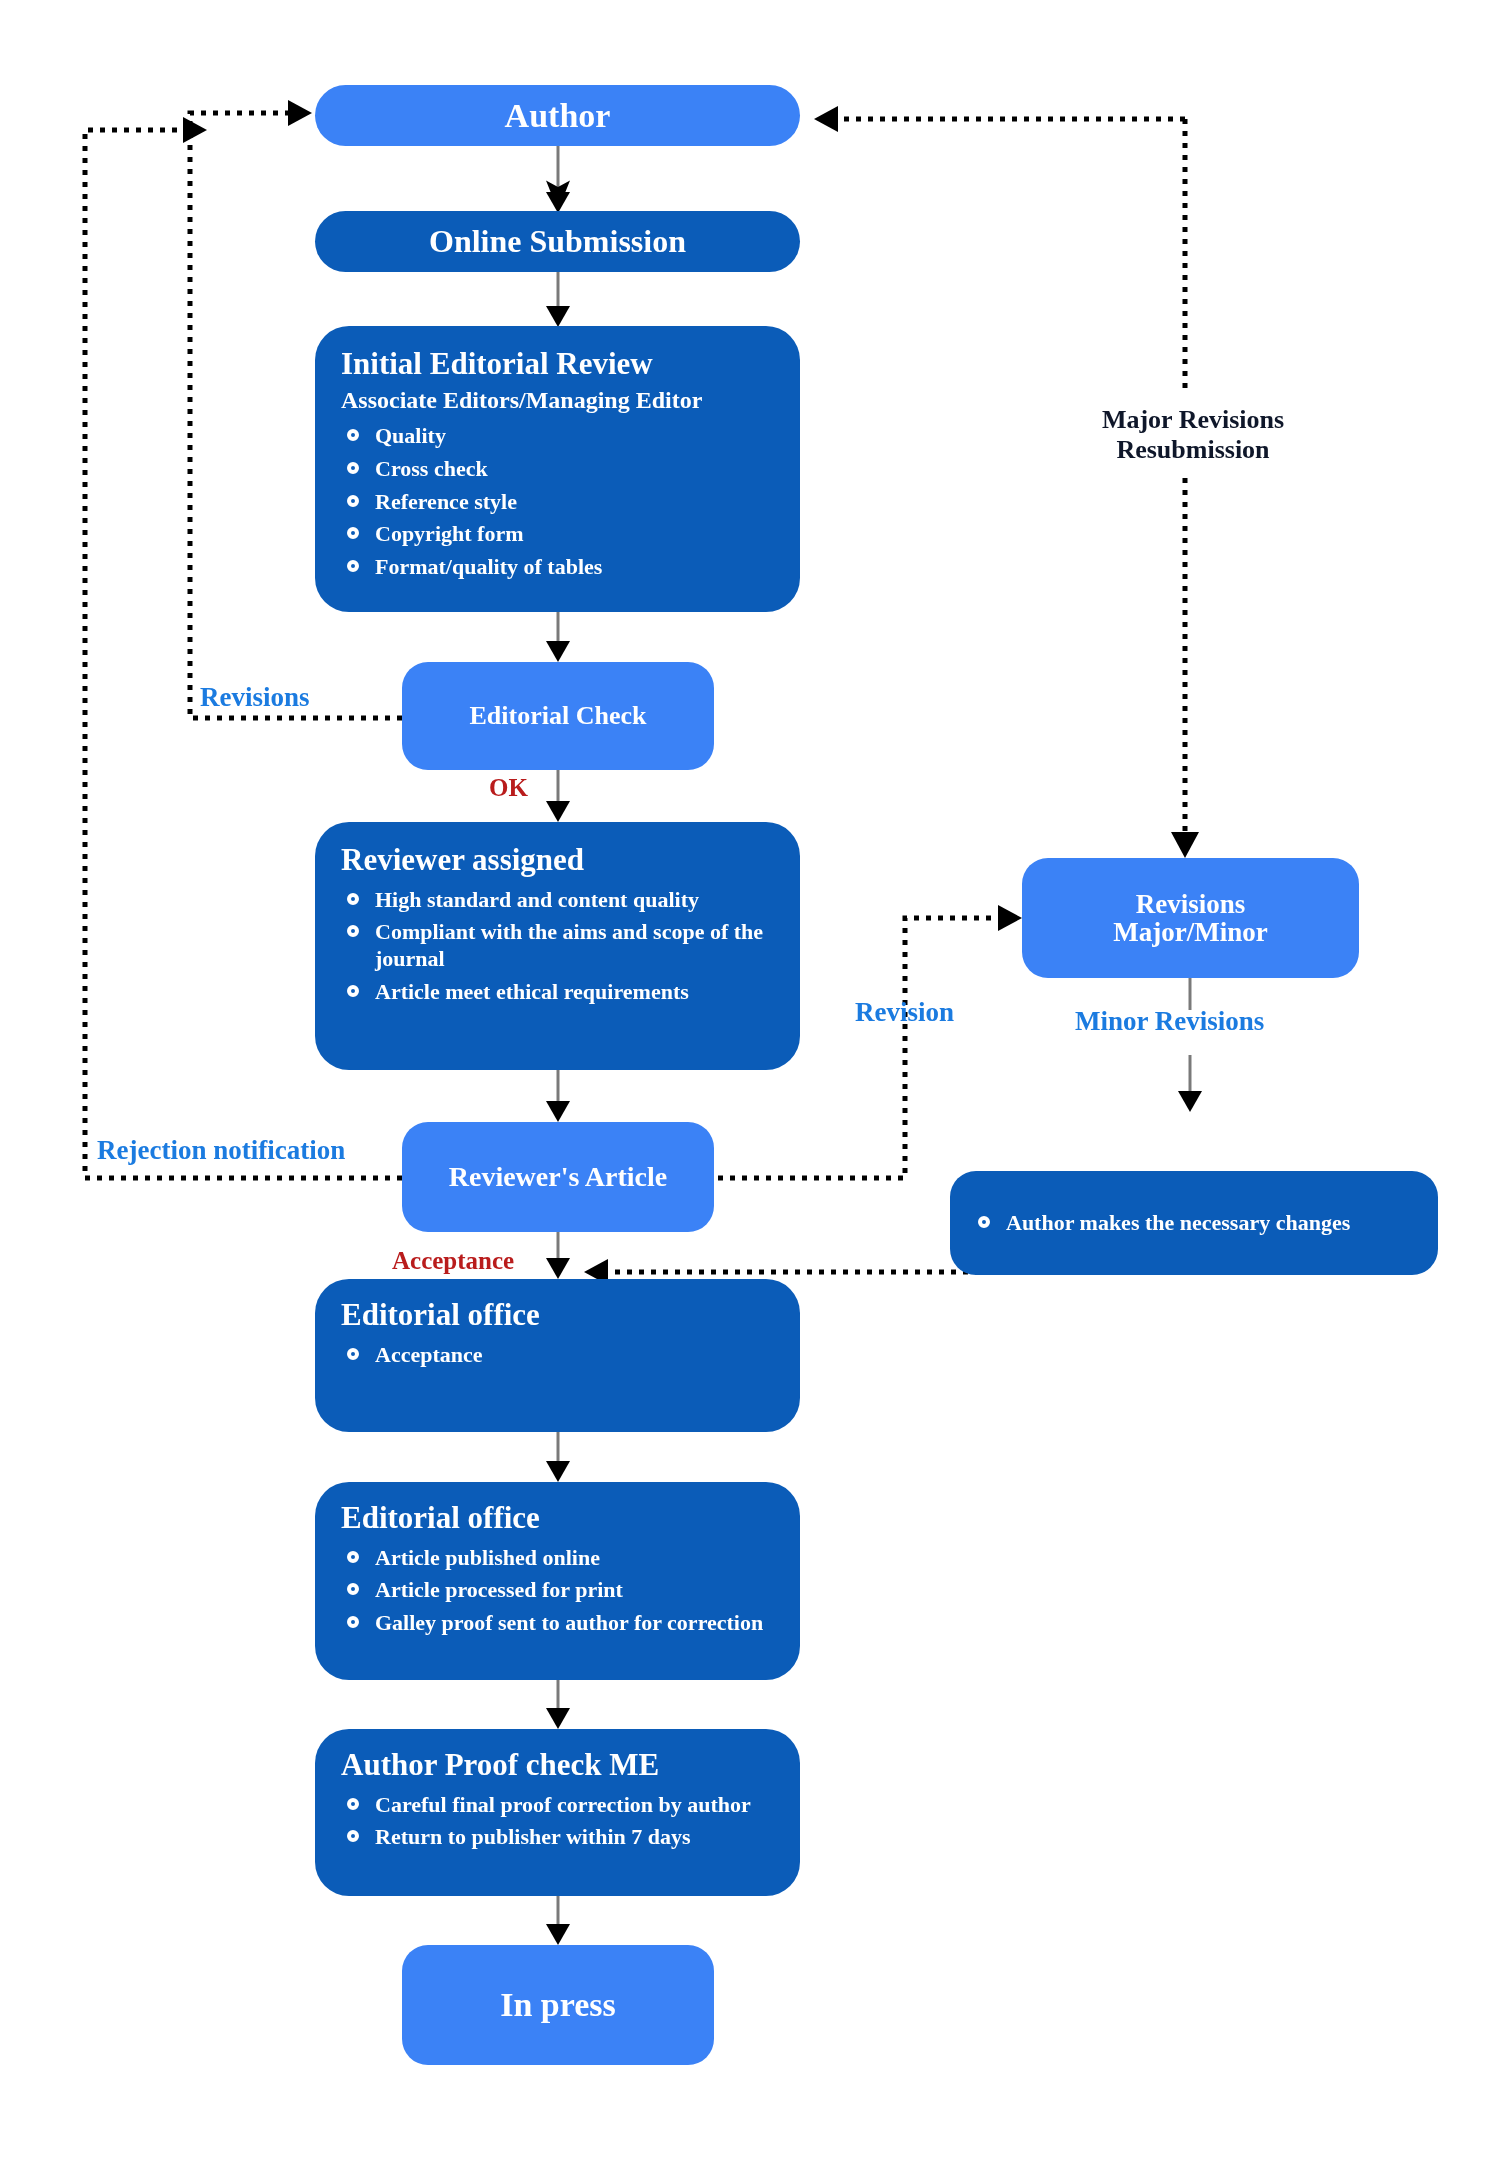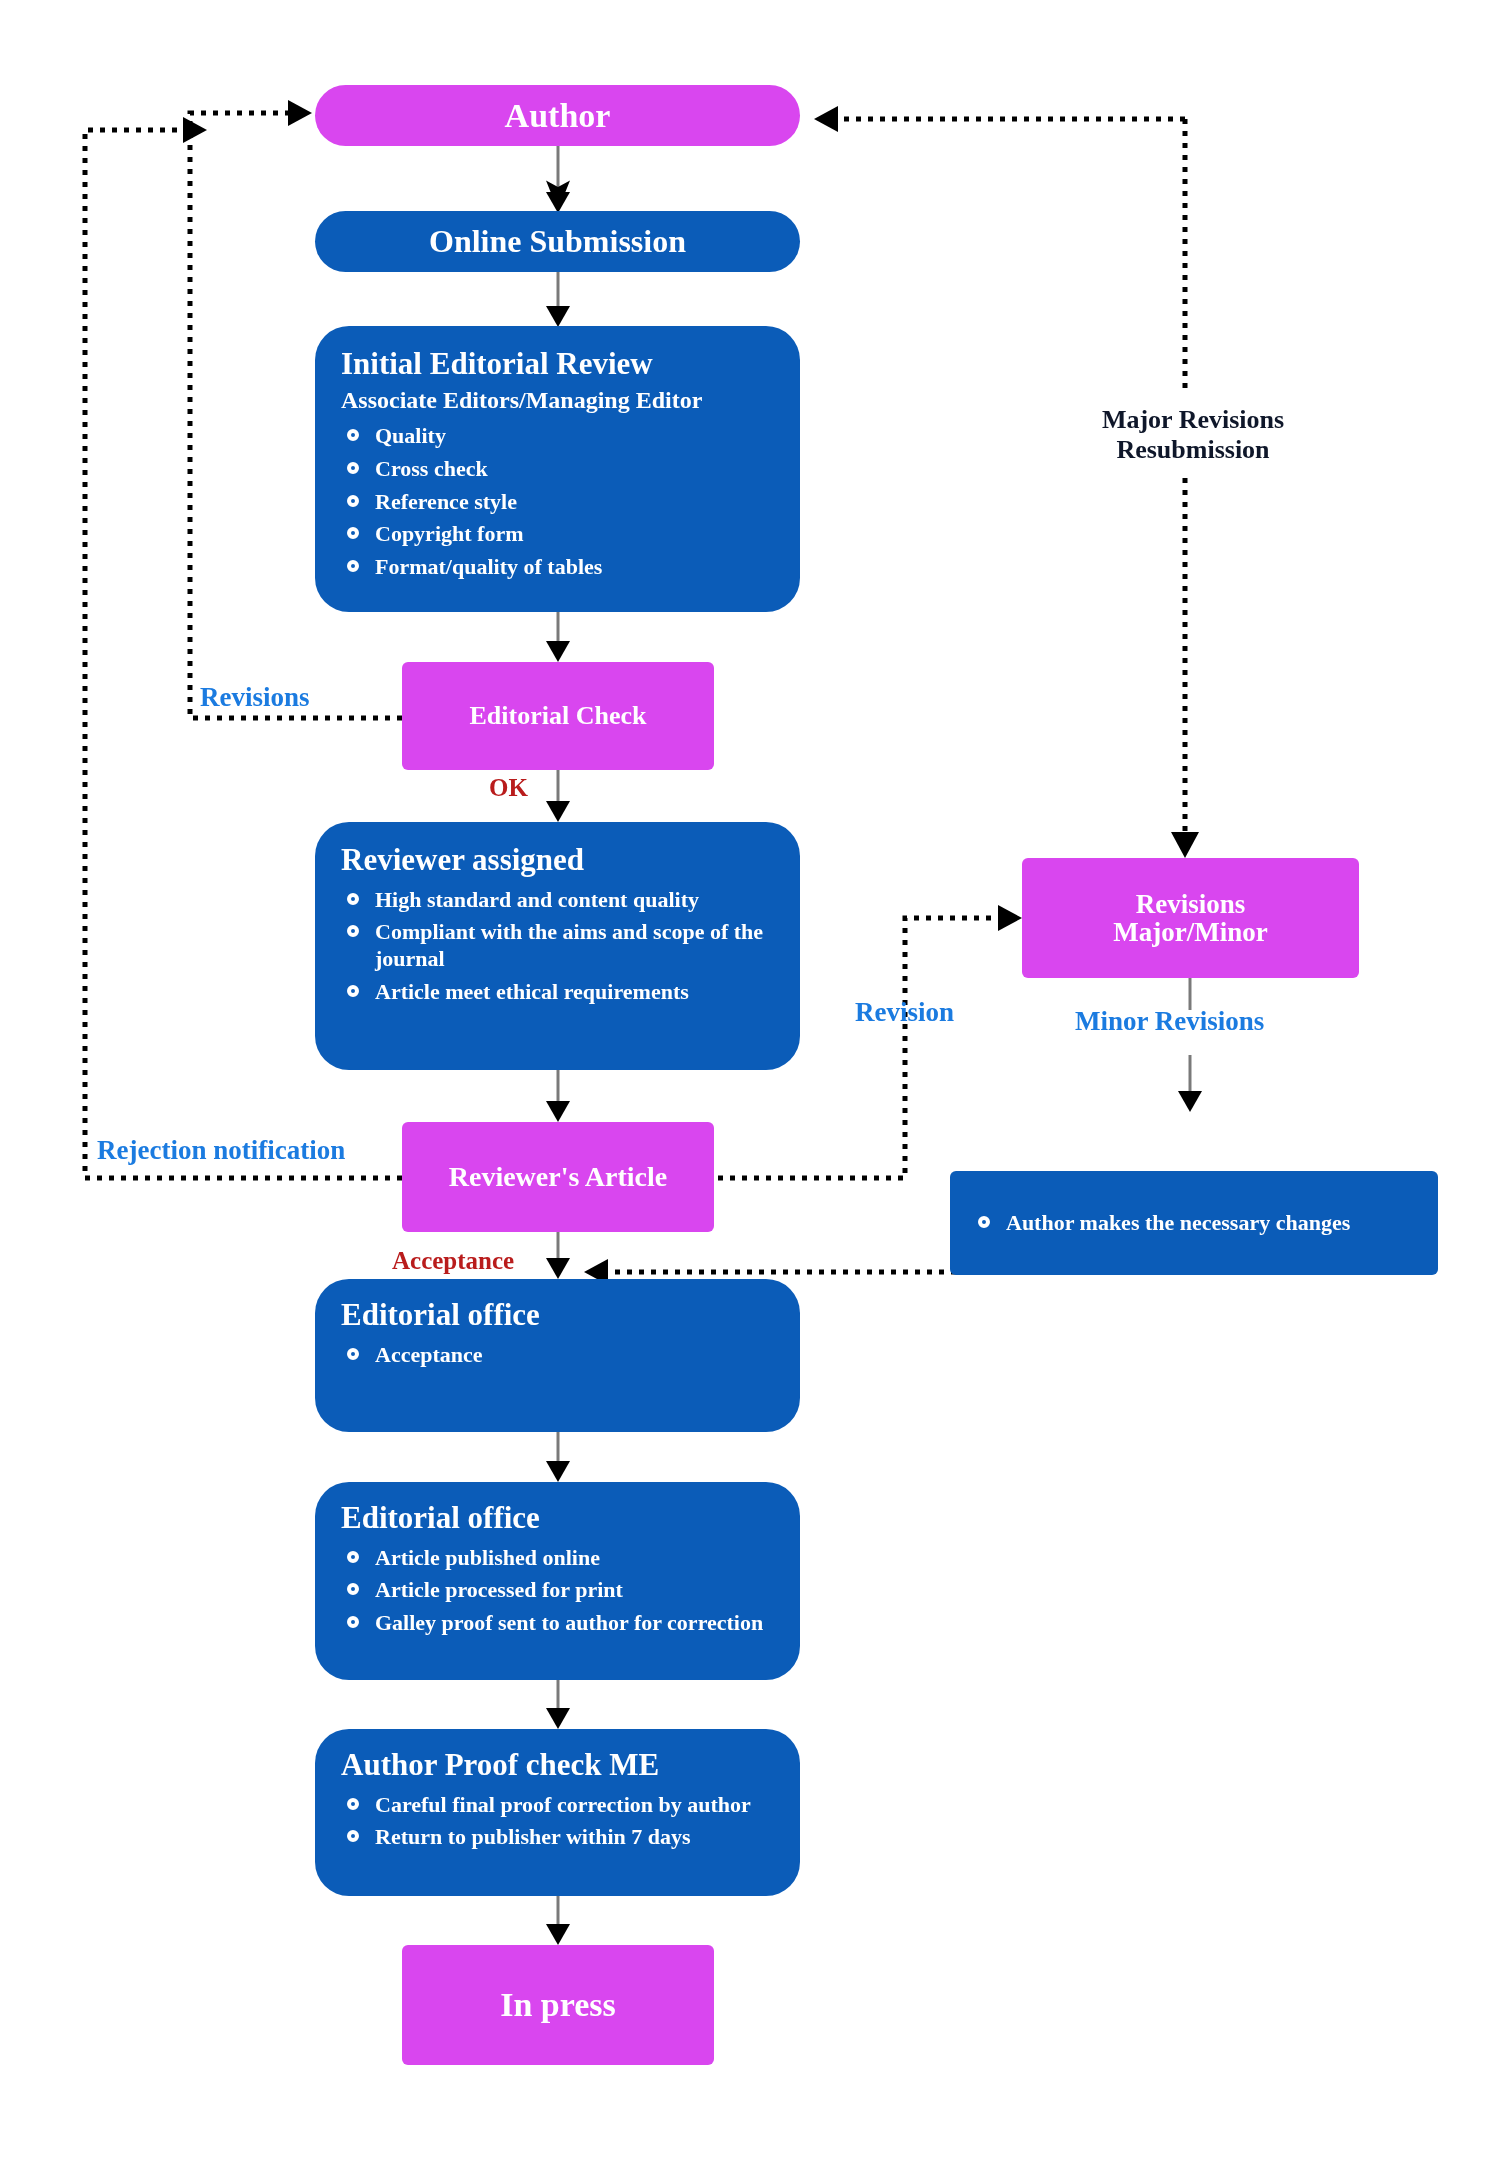--- a/index.html
+++ b/index.html
@@ -15,24 +15,24 @@
 
   
   .node{
     position:absolute;
     box-sizing:border-box;
     color:#ffffff;
     display:flex;
     flex-direction:column;
     justify-content:center;
   }
-  .node.orange{background:#d946ef;}
+  .node.orange{background:#3b82f6;}
   .node.blue{background:#0B5CB8;}
   .pill{border-radius:999px;}
-  .r-med{border-radius:6px;}
+  .r-med{border-radius:26px;}
   .r-lg{border-radius:34px;}
 
   .node .title{
     font-weight:bold;
     line-height:1.05;
     white-space:pre-line;
   }
   .center{text-align:center;align-items:center;}
   .center .title{width:100%;}
   .left{text-align:left;}

